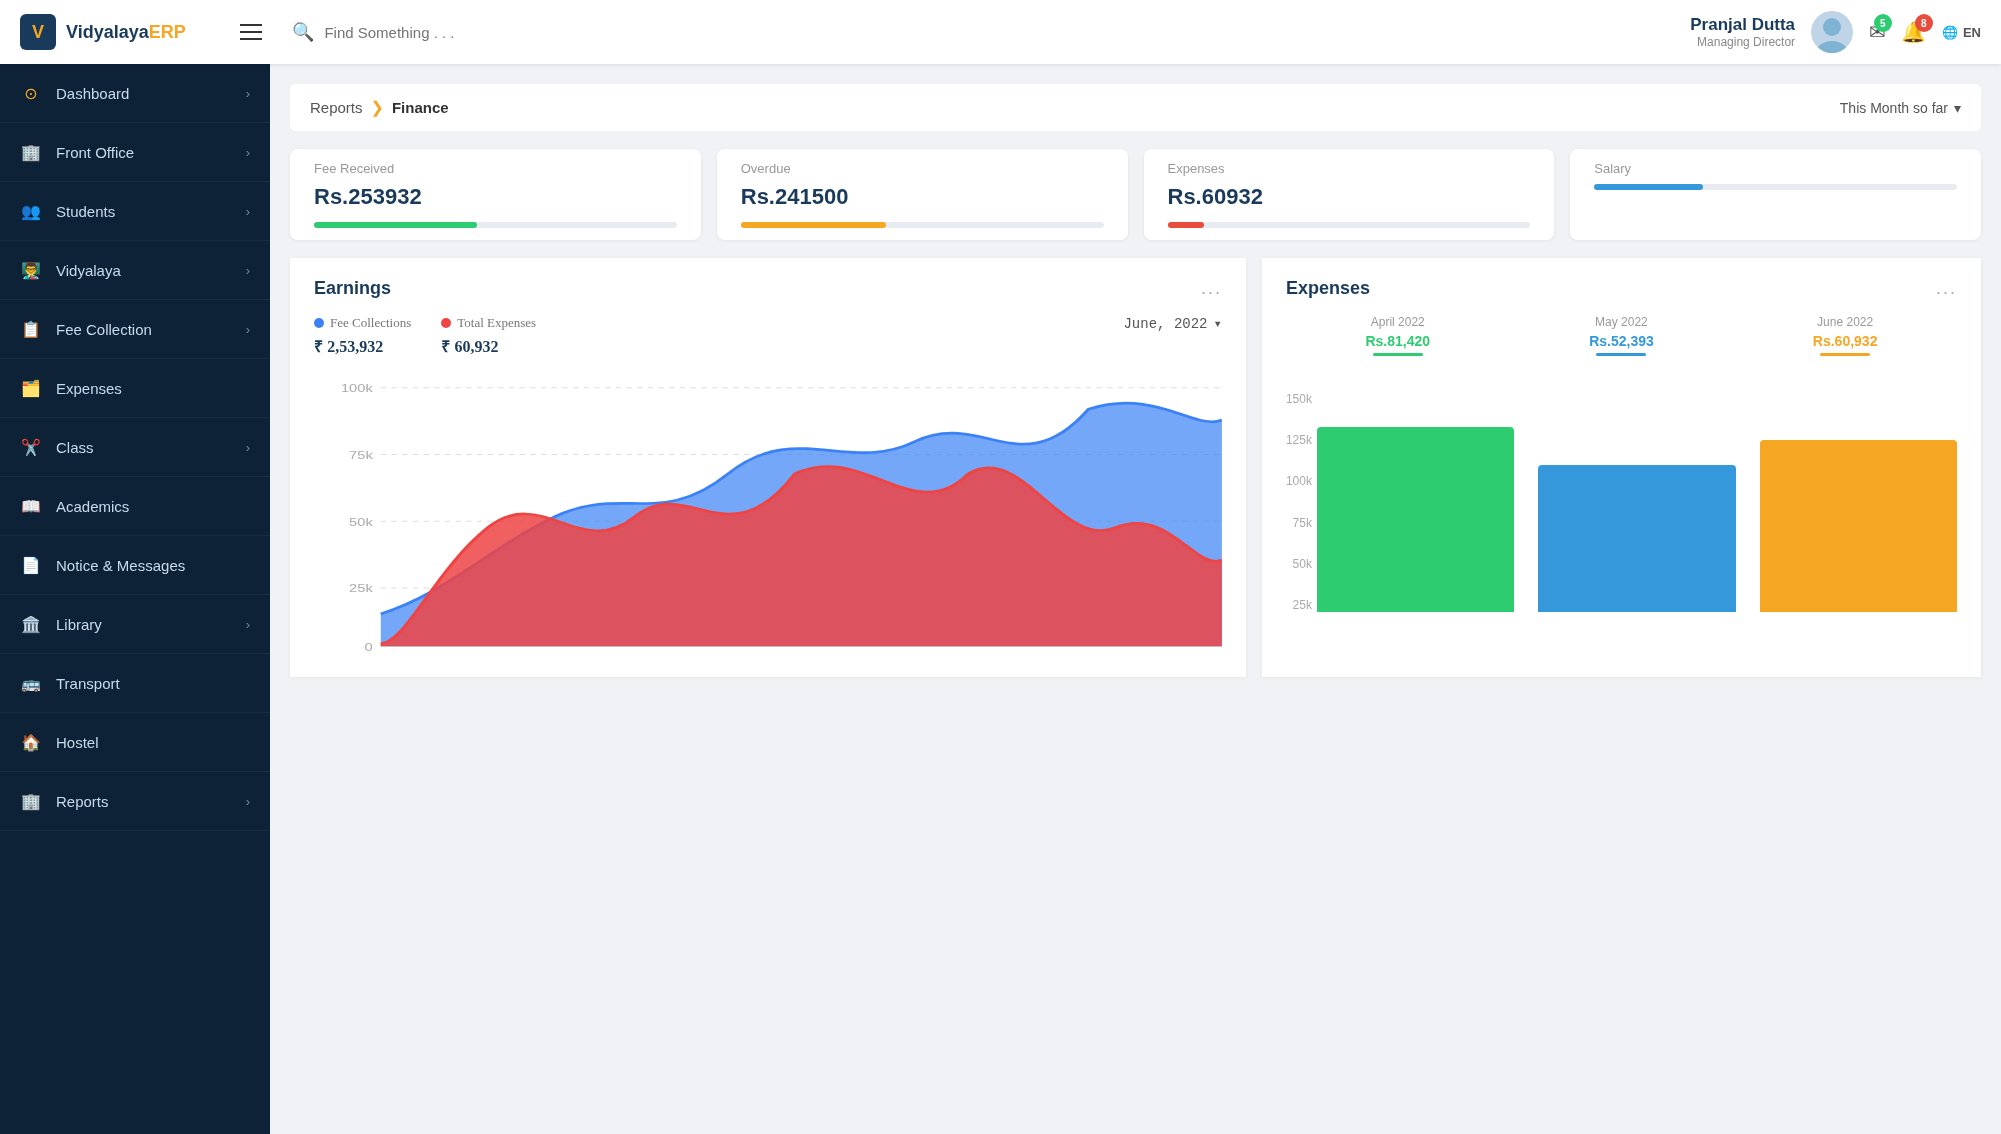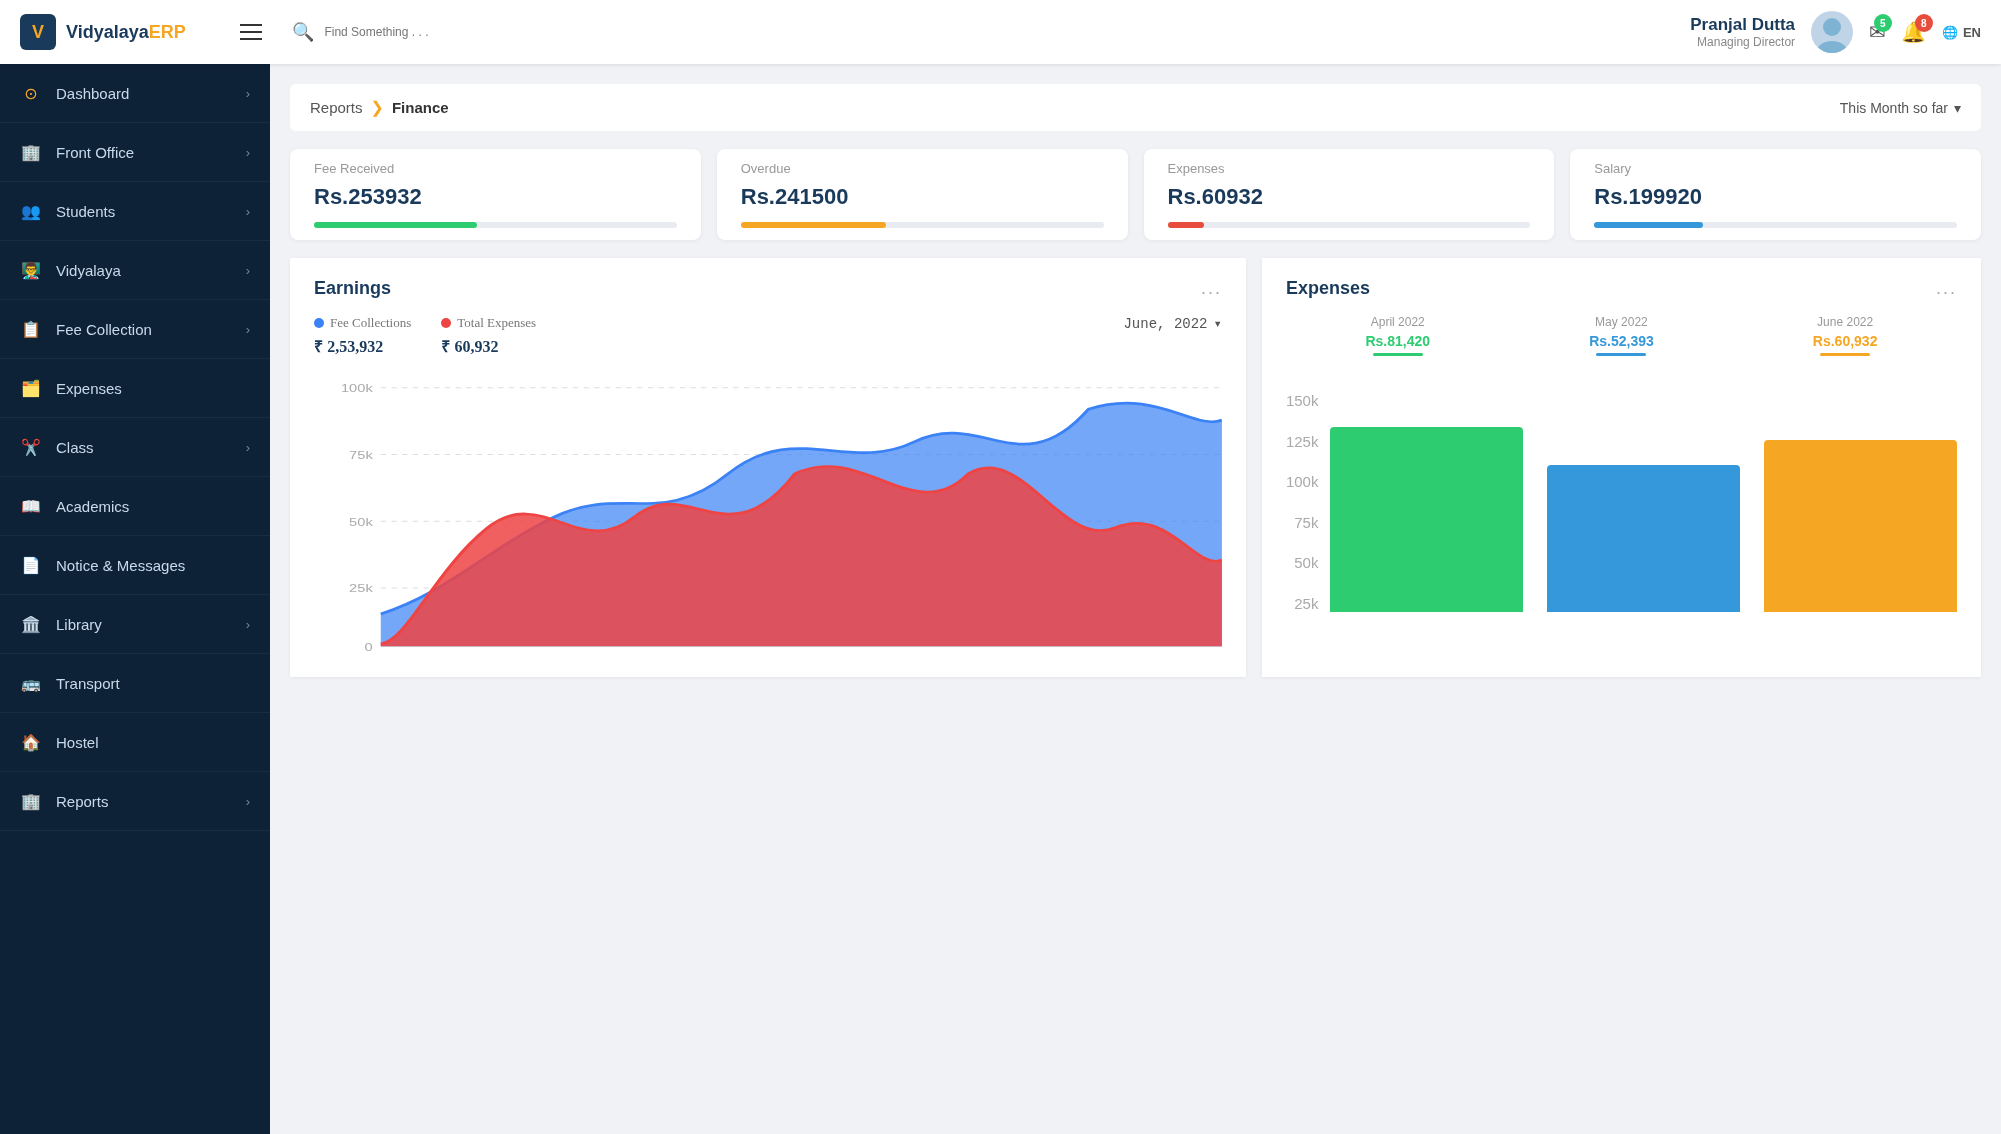--- a/index.html
+++ b/index.html
@@ -52,21 +52,21 @@
       gap: 10px;
       margin: 0 30px;
     }
     .search-icon-wrap {
       color: #aaa;
       font-size: 18px;
     }
     .search-input {
       border: none;
       outline: none;
-      font-size: 12px;
+      font-size: 15px;
       color: #737373;
       width: 100%;
       background: transparent;
     }
     .topnav-right {
       display: flex;
       align-items: center;
       gap: 16px;
     }
     .user-info {
@@ -361,24 +361,24 @@
       height: 3px;
       border-radius: 2px;
       margin: 4px auto 0;
       width: 50px;
     }
     .bar-chart-y {
       display: flex;
       flex-direction: column;
       justify-content: space-between;
       height: 220px;
-      font-size: 15px;
+      font-size: 12px;
       color: #aaa;
       text-align: right;
-      padding-right: 12px;
+      padding-right: 5px;
       flex-shrink: 0;
     }
     .bar-group {
       display: flex;
       gap: 0;
       align-items: flex-end;
       flex: 1;
     }
     .bar {
       border-radius: 4px 4px 0 0;
@@ -560,21 +560,20 @@
   </div>
         <div class="stat-card">
     <div class="stat-label">Expenses</div>
     <div class="stat-value">Rs.60932</div>
     <div class="progress-bar-bg">
       <div class="progress-bar-fill" style="width:10%;background:#e74c3c;"></div>
     </div>
   </div>
         <div class="stat-card">
     <div class="stat-label">Salary</div>
-    <div class="stat-value">Rs.199920</div>
     <div class="progress-bar-bg">
       <div class="progress-bar-fill" style="width:30%;background:#3498db;"></div>
     </div>
   </div>
       </div>
 
     <div class="charts-row">
 
       <div class="chart-card chart-card-earnings">
         <div class="chart-header">

